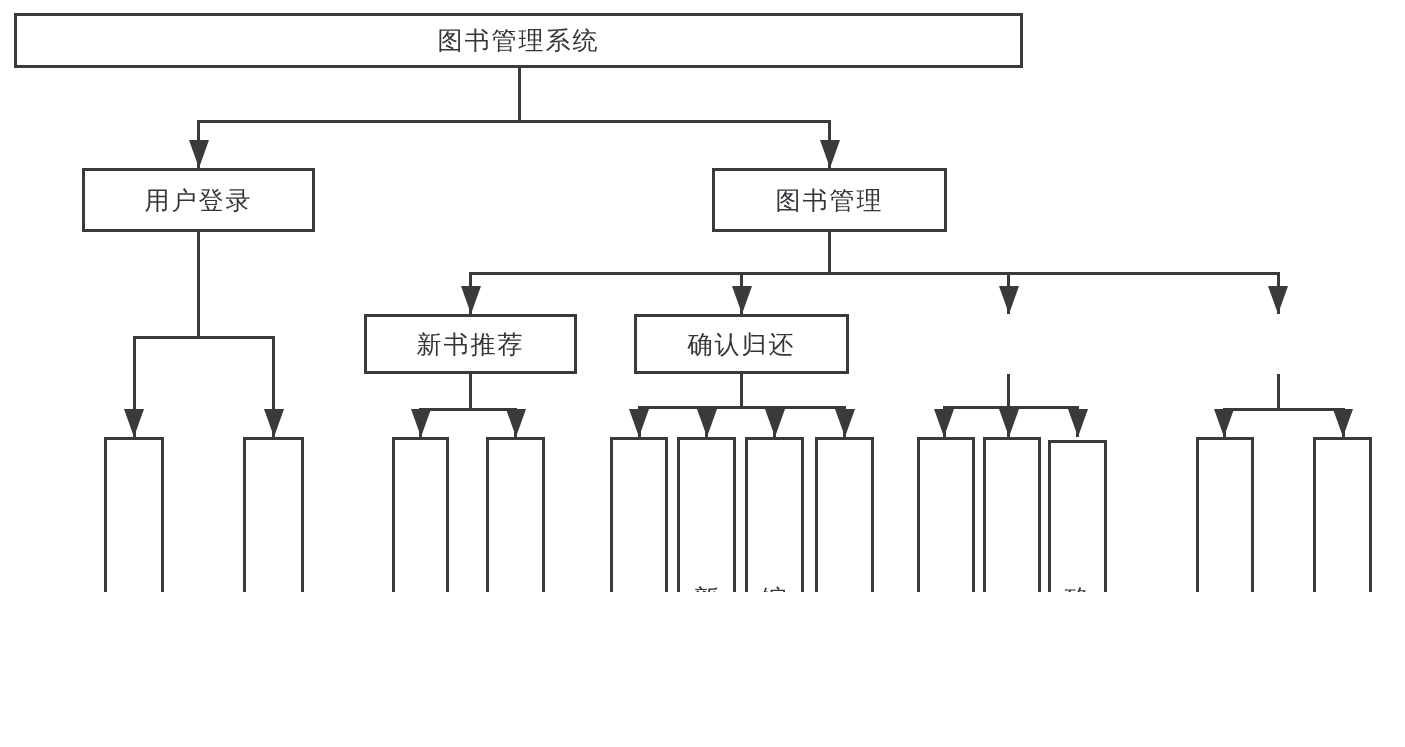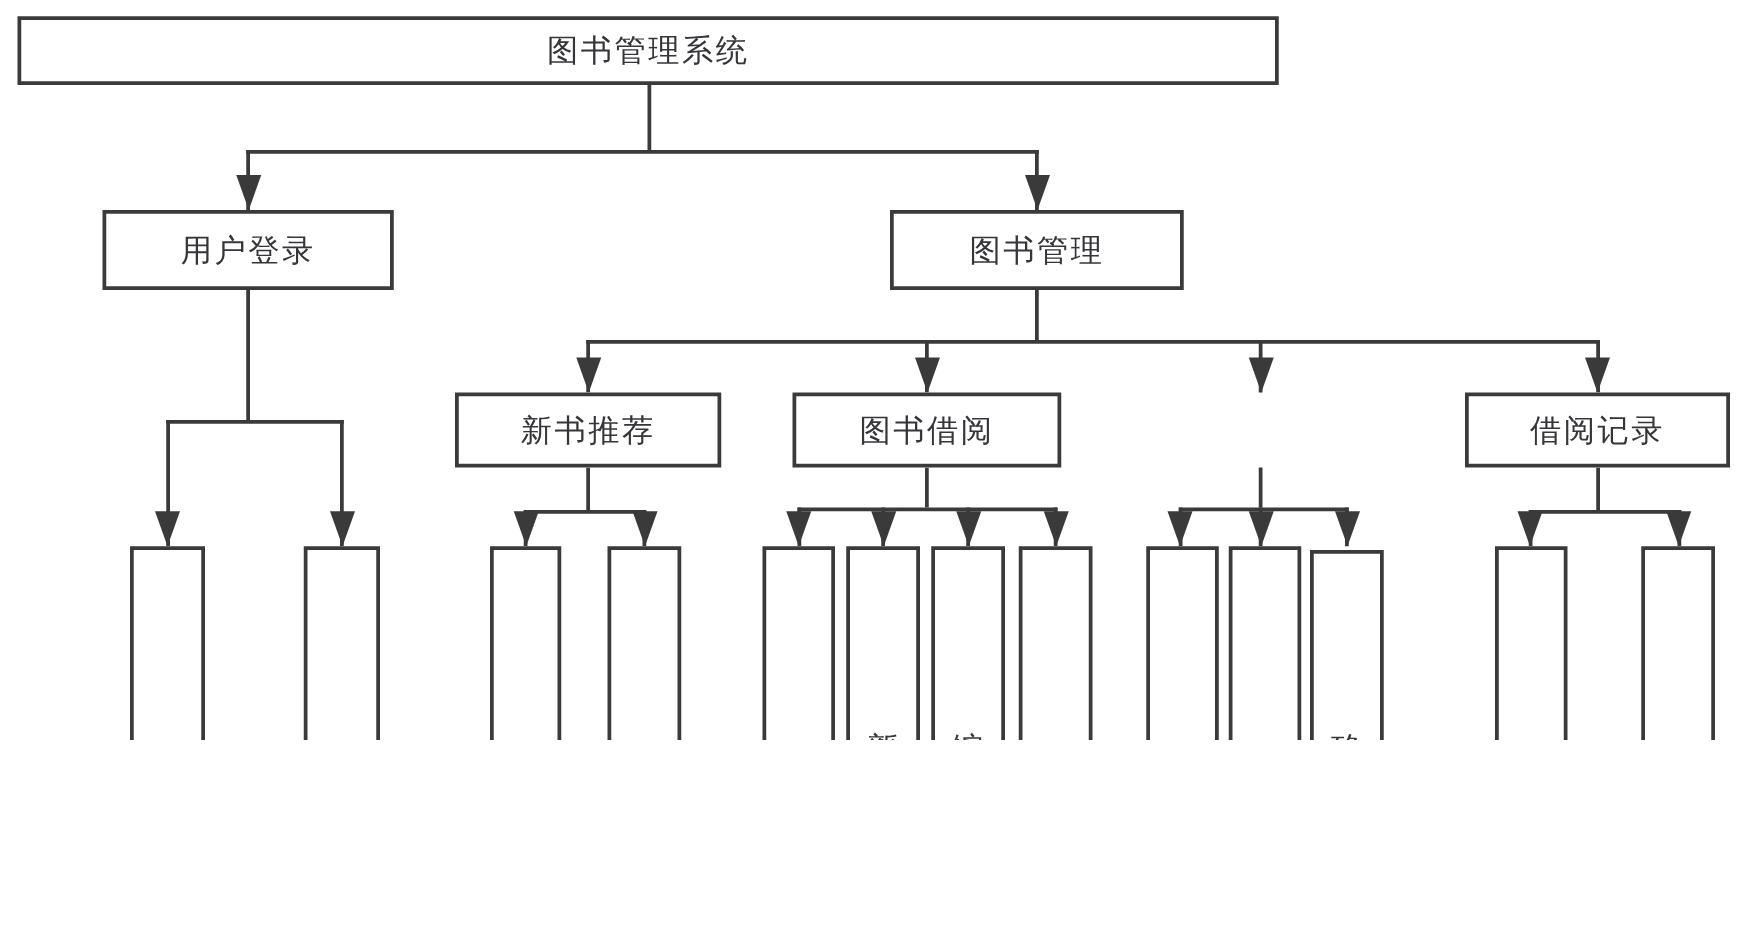--- a/index.html
+++ b/index.html
@@ -112,22 +112,21 @@
   <div class="vline" style="left:1341.5px;top:408px;height:29px"></div>
   <div class="arw" style="left:1214px;top:409px"></div>
   <div class="arw" style="left:1333px;top:409px"></div>
 
   <div class="box hbox" style="left:14px;top:13px;width:1009px;height:55px">图书管理系统</div>
 
   <div class="box hbox" style="left:82px;top:168px;width:233px;height:64px">用户登录</div>
   <div class="box hbox" style="left:364px;top:314px;width:213px;height:60px">新书推荐</div>
 
   <div class="box hbox" style="left:712px;top:168px;width:235px;height:64px">图书管理</div>
-  <div class="box hbox" style="left:634px;top:314px;width:215px;height:60px">图书借阅</div>
-  <div class="box hbox" style="left:1172px;top:314px;width:212px;height:60px">借阅记录</div>
+  <div class="box hbox" style="left:634px;top:314px;width:215px;height:60px">确认归还</div>
 
   <div class="box vbox" style="left:104px;top:437px;width:60px;height:298px">用户登录</div>
   <div class="box vbox" style="left:243px;top:437px;width:61px;height:298px">注销登录</div>
 
   <div class="box vbox" style="left:392px;top:437px;width:57px;height:298px">查询图书</div>
   <div class="box vbox" style="left:486px;top:437px;width:59px;height:298px">借阅图书</div>
 
   <div class="box vbox" style="left:610px;top:437px;width:58px;height:298px">查询图书</div>
   <div class="box vbox" style="left:677px;top:437px;width:59px;height:298px">新增图书（管理员）</div>
   <div class="box vbox" style="left:745px;top:437px;width:59px;height:298px">编辑图书（管理员）</div>

